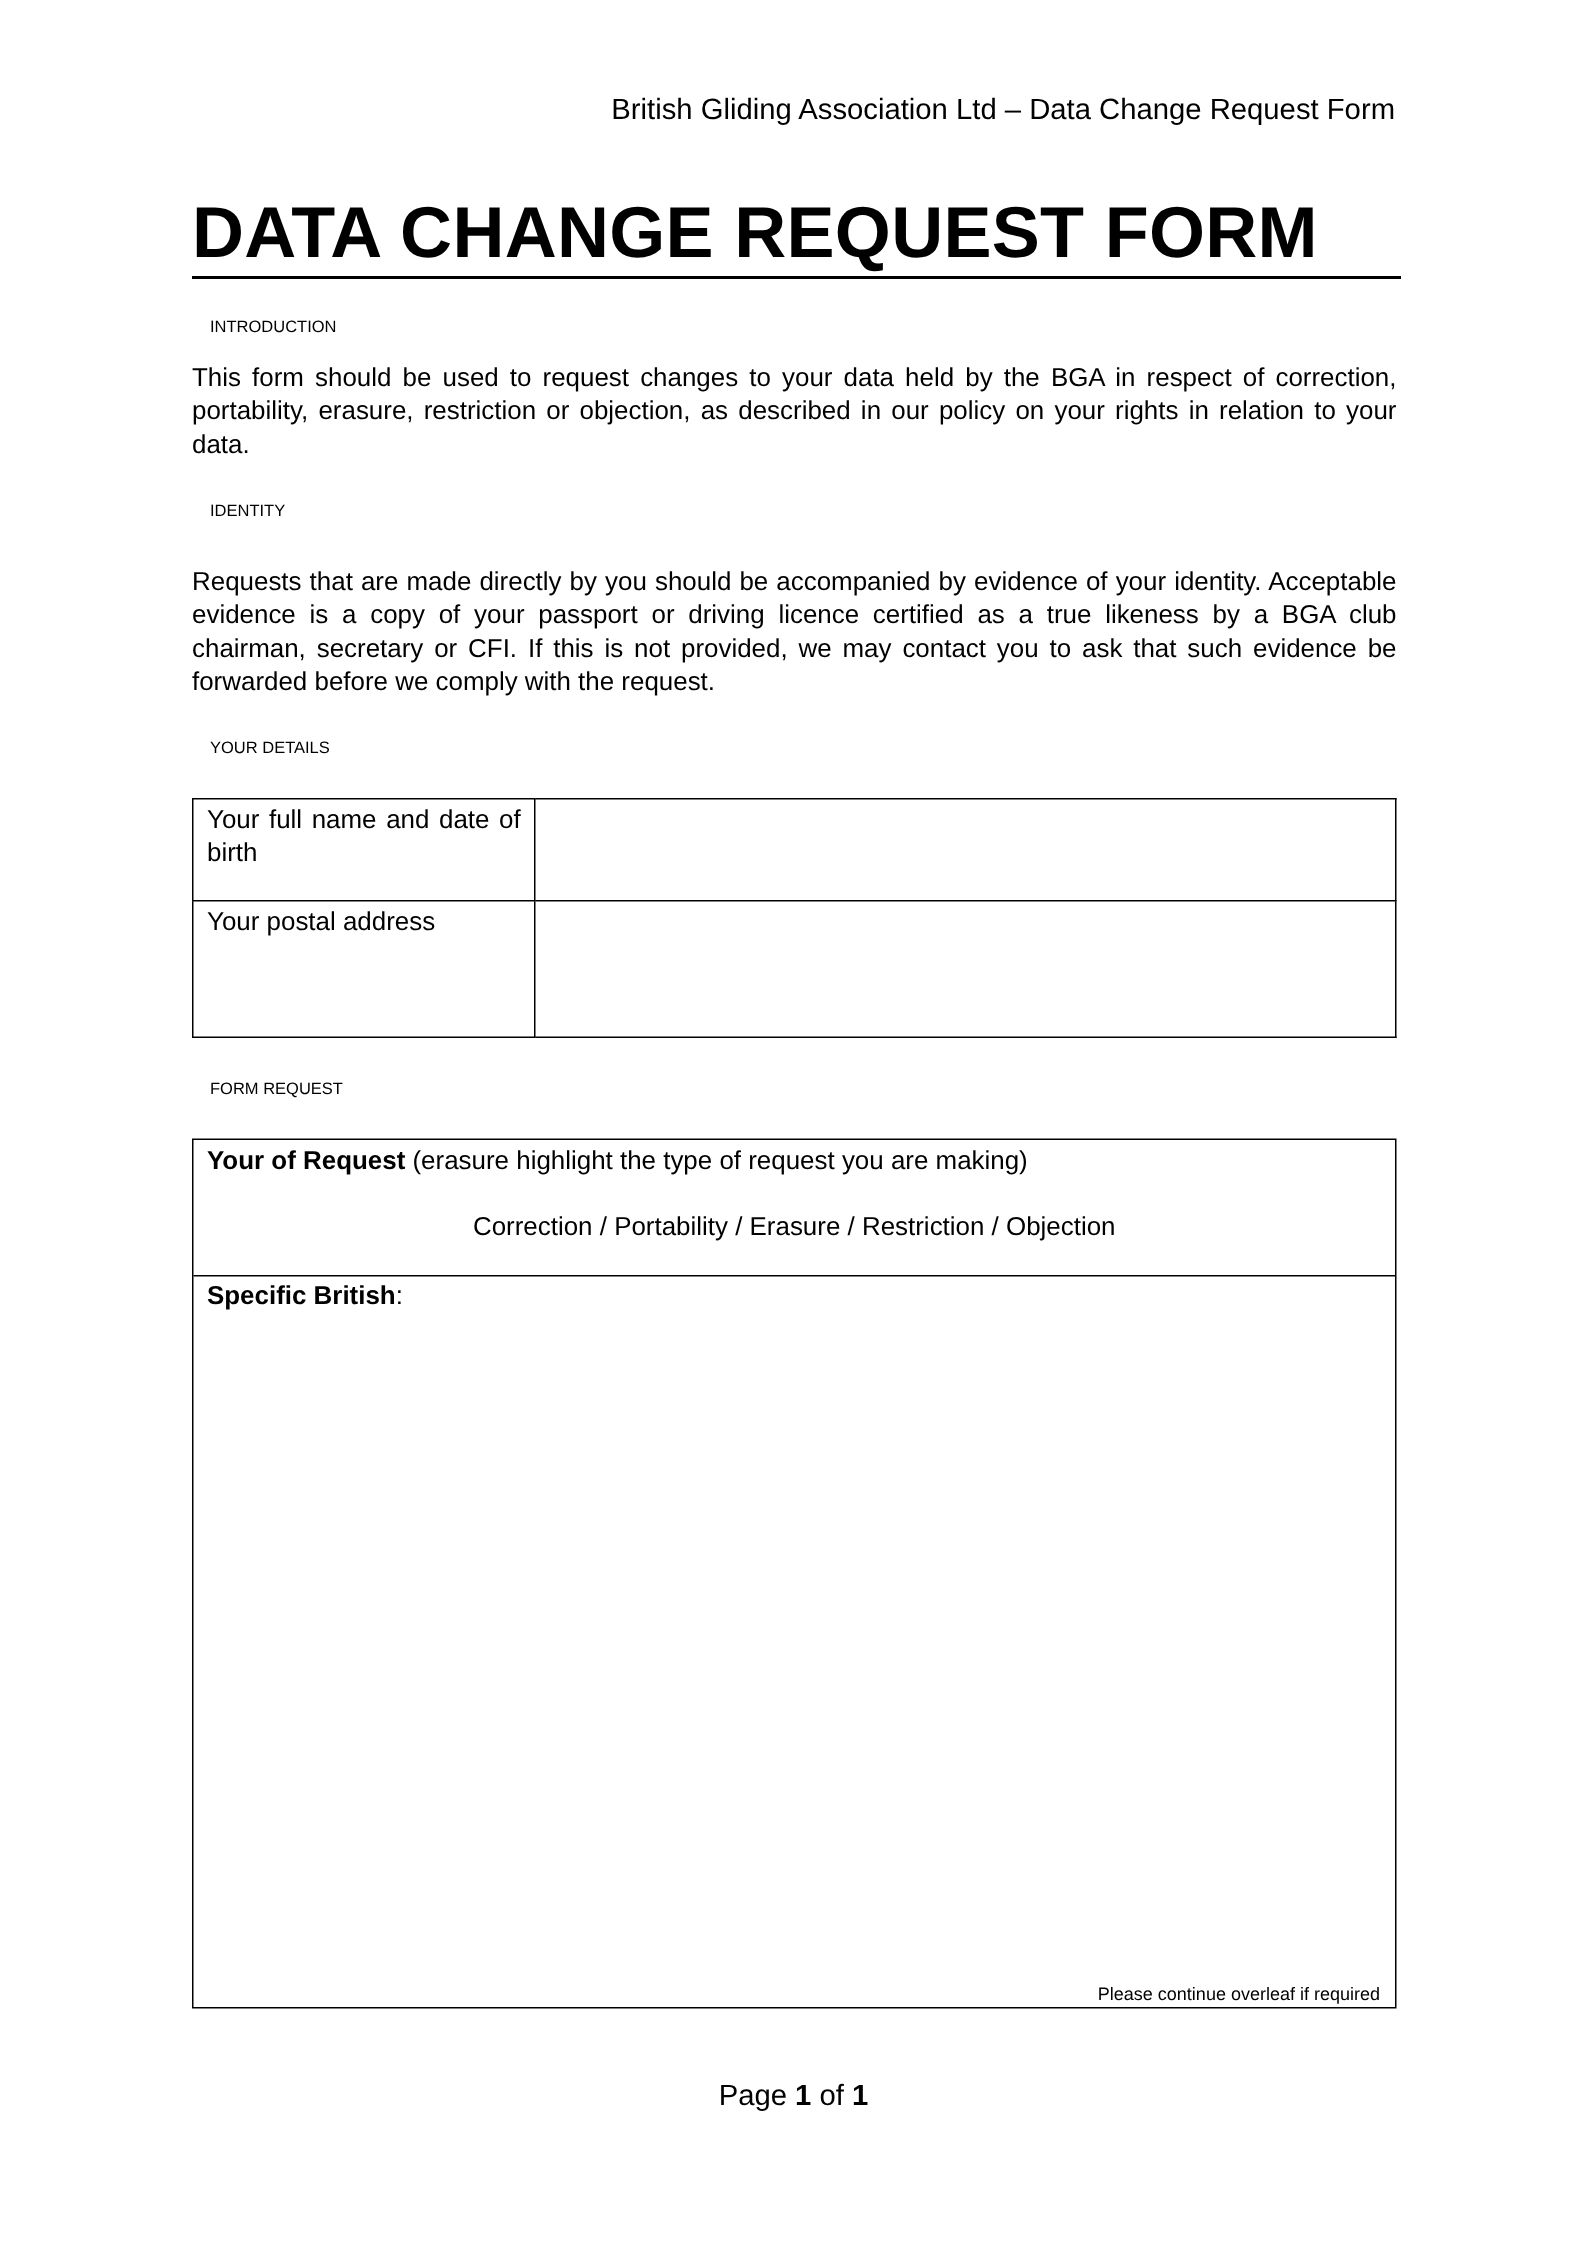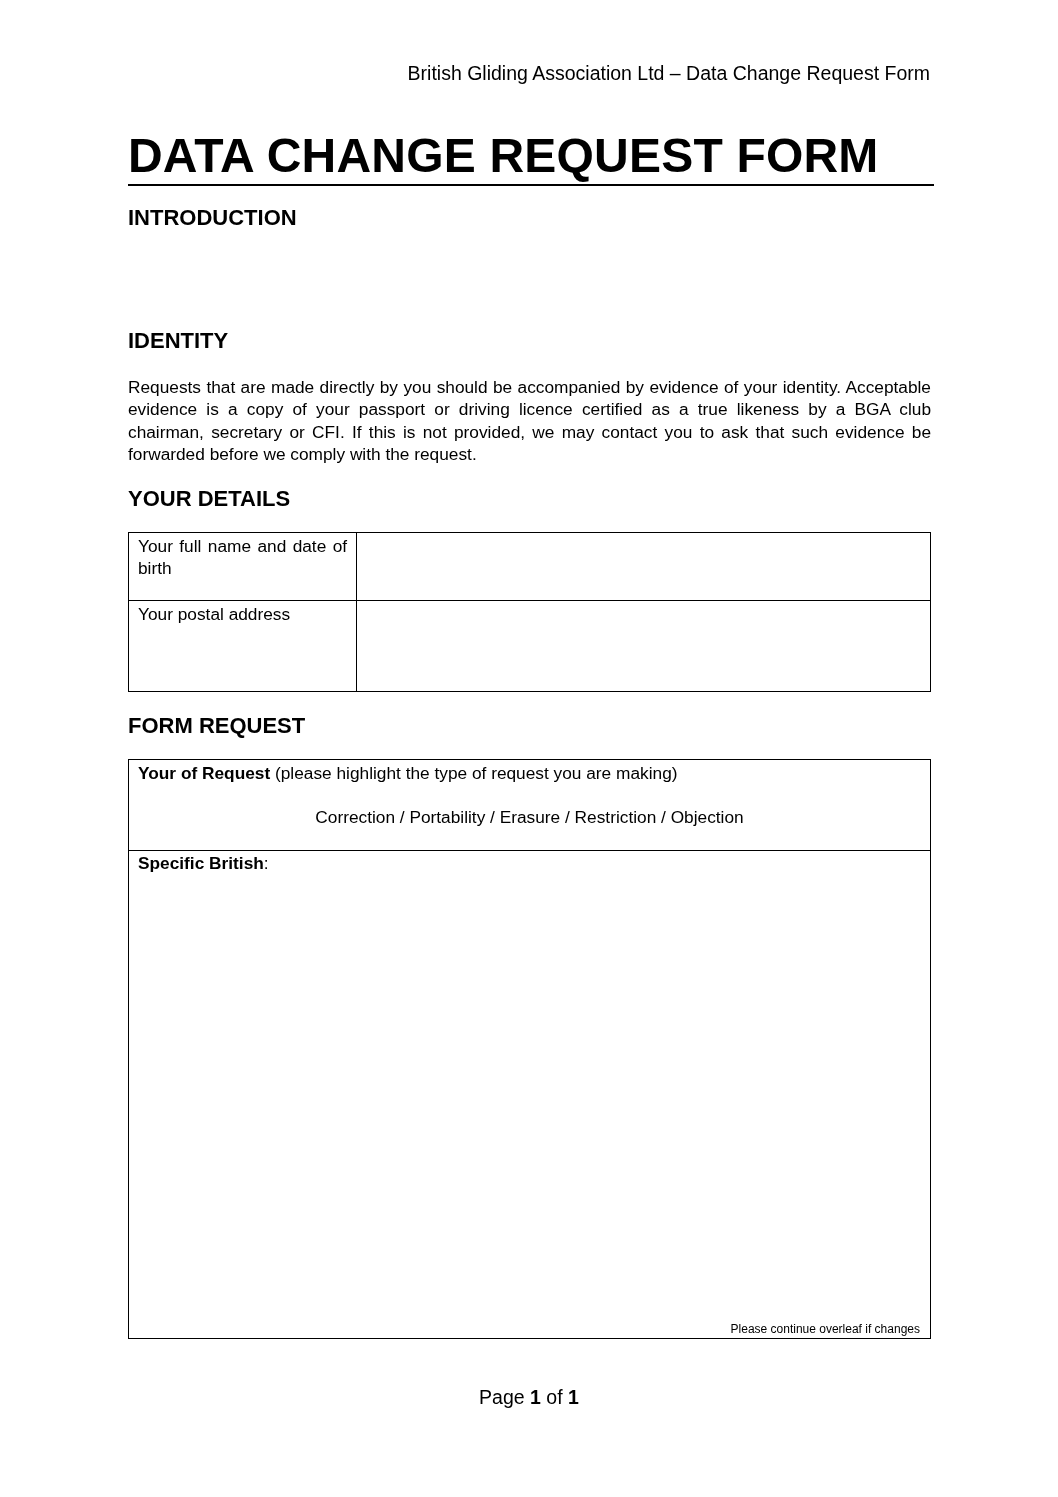--- a/index.html
+++ b/index.html
@@ -43,23 +43,23 @@
     .title-rule {
       position: absolute;
       left: 128px;
       top: 184px;
       width: 806px;
       height: 0;
       border-top: 2px solid #000;
     }
     .heading {
       position: absolute;
-      left: 128px;
-      font-size: 22px;
-      font-weight: bold;
+      left: 140px;
+      font-size: 11px;
+      font-weight: normal;
       line-height: 20px;
       margin: 0;
     }
     .para {
       position: absolute;
       left: 128px;
       width: 803px;
       font-size: 17.3px;
       line-height: 22.4px;
       text-align: justify;
@@ -156,20 +156,21 @@
 <body>
 
 <div class="page">
 
   <div class="running-header">British Gliding Association Ltd – Data Change Request Form</div>
 
   <h1 class="title">DATA CHANGE REQUEST FORM</h1>
   <div class="title-rule"></div>
 
   <h2 class="heading" style="top:208px;">INTRODUCTION</h2>
+  <p class="para" style="top:240px;">This form should be used to request changes to your data held by the BGA in respect of correction, portability, erasure, restriction or objection, as described in our policy on your rights in relation to your data.</p>
 
   <h2 class="heading" style="top:331px;">IDENTITY</h2>
   <p class="para" style="top:376px;">Requests that are made directly by you should be accompanied by evidence of your identity. Acceptable evidence is a copy of your passport or driving licence certified as a true likeness by a BGA club chairman, secretary or CFI. If this is not provided, we may contact you to ask that such evidence be forwarded before we comply with the request.</p>
 
   <h2 class="heading" style="top:489px;">YOUR DETAILS</h2>
 
   <table class="form" style="top:532px;">
     <tbody>
         <tr style="height:68px;">
       <td class="label-cell">
@@ -184,30 +185,30 @@
       <td class="value-cell"></td>
     </tr>
   </tbody>
     </table>
 
   <h2 class="heading" style="top:716px;">FORM REQUEST</h2>
 
   <div class="request-box" style="top:759px;">
     <div class="request-type">
       <div class="line1">
-        <b>Your of Request</b><span> (please highlight the type of request you are making)</span>
+        <b>Your of Request</b><span> (erasure highlight the type of request you are making)</span>
       </div>
       <div class="options">Correction / Portability / Erasure / Restriction / Objection</div>
     </div>
     <div class="specific">
       <div class="label">
         <b>Specific British</b><span>:</span>
       </div>
       <div class="textarea"></div>
-      <div class="continue">Please continue overleaf if changes</div>
+      <div class="continue">Please continue overleaf if required</div>
     </div>
   </div>
 
   <div class="footer">
     <span>Page </span><b>1</b><span> of </span><b>1</b>
   </div>
 
 </div>
 
 </body></html>

